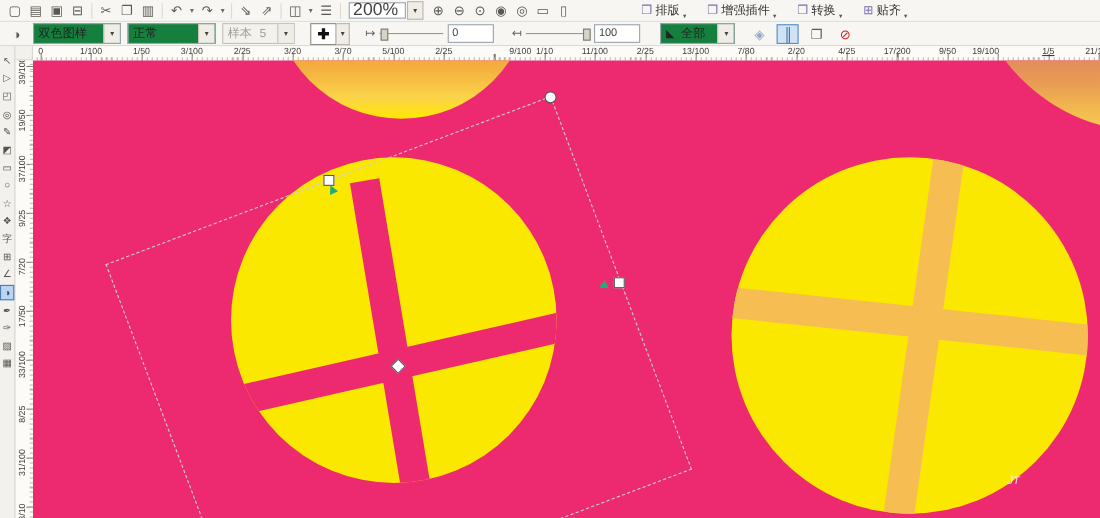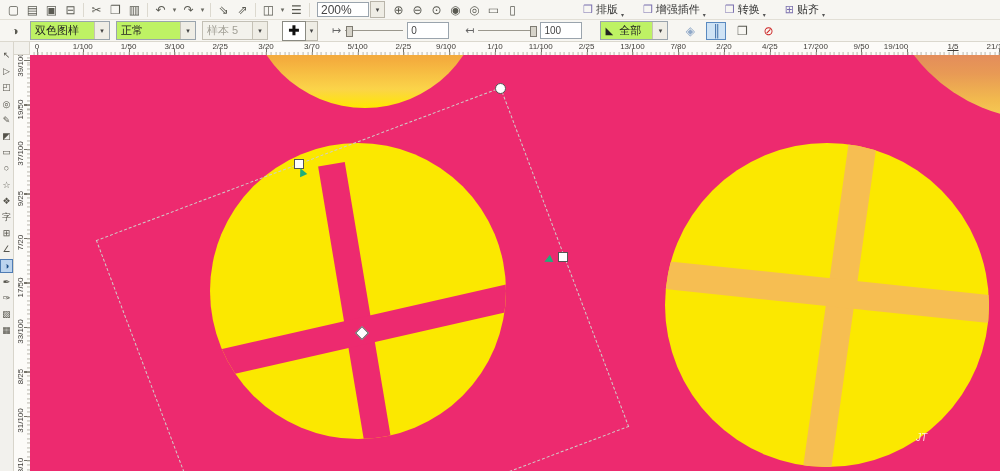--- a/index.html
+++ b/index.html
@@ -4,35 +4,35 @@
 <style>
   html,body{margin:0;padding:0;}
   #app{position:relative;width:1000px;height:471px;background:#f6f5f1;font-family:"Liberation Sans",sans-serif;overflow:hidden;color:#444;}
   
   .row1{position:absolute;left:0;top:0;width:1000px;height:20px;background:#f7f6f2;border-bottom:1px solid #e2dfd6;display:flex;align-items:center;padding-left:4px;box-sizing:border-box;}
   .tgroup{display:flex;align-items:center;}
   .tbtn{display:inline-flex;align-items:center;justify-content:center;width:19px;height:17px;font-size:12px;color:#5a5a52;cursor:default;}
   .tdrop{font-size:7px;color:#6a6a62;width:9px;text-align:center;}
   .tsep{width:1px;height:14px;background:#dcd9cf;margin:0 3px;}
   .zoombox{display:flex;align-items:center;margin:0 4px;}
-  .zoomfield{width:44px;height:13px;border:1px solid #9aa4ad;background:#fff;font-size:12px;padding:0 3px;display:flex;align-items:center;}
+  .zoomfield{width:44px;height:13px;border:1px solid #9aa4ad;background:#fff;font-size:16px;padding:0 3px;display:flex;align-items:center;}
   .zoomarrow{width:13px;height:15px;border:1px solid #b9b5aa;background:#efede5;font-size:7px;display:flex;align-items:center;justify-content:center;margin-left:1px;}
   .plugins{display:flex;align-items:center;margin-left:58px;gap:13px;}
   .pbtn{display:inline-flex;align-items:center;gap:3px;height:17px;padding:0 3px;}
   .picon{color:#7a6fae;font-size:11px;}
   .plabel{font-size:11px;color:#333;}
   .pdrop{font-size:6px;color:#555;align-self:flex-end;}
   
   .row2{position:absolute;left:0;top:20px;width:1000px;height:22px;background:#f7f6f2;border-bottom:1px solid #dbd8ce;display:flex;align-items:center;padding-left:6px;box-sizing:border-box;gap:6px;}
   .pb-icon{font-size:12px;color:#5a5a52;width:18px;text-align:center;}
-  .combo{display:flex;align-items:center;height:17px;border:1px solid #9aa4ad;background:#bef264;}
+  .combo{display:flex;align-items:center;height:17px;border:1px solid #9aa4ad;background:#15803d;}
   .combo .cval{font-size:11px;padding:0 4px;flex:1;white-space:nowrap;overflow:hidden;color:#222;}
   .combo .cbtn{width:14px;height:100%;background:#efede5;border-left:1px solid #c6c2b6;font-size:7px;display:flex;align-items:center;justify-content:center;color:#444;}
   .combo.disabled{background:#f3f2ec;border-color:#c3c0b5;}
-  .combo.disabled .cval{color:#a2a096;}
+  .combo.disabled .cval{color:#a2a096;font-family:Liberation Mono, monospace;}
   .patternbtn{display:flex;align-items:center;}
   .pat{width:22px;height:18px;border:1px solid #8a8a82;background:#fff;display:flex;align-items:center;justify-content:center;font-size:13px;color:#111;font-weight:bold;}
   .patd{width:11px;height:18px;border:1px solid #b9b5aa;border-left:none;background:#efede5;font-size:7px;display:flex;align-items:center;justify-content:center;}
   .sliderwrap{display:flex;align-items:center;gap:4px;}
   .sl-glyph{font-size:11px;color:#666;}
   .track{position:relative;width:58px;height:9px;}
   .track::before{content:"";position:absolute;left:0;right:0;top:4px;height:1px;background:#9a978d;}
   .thumb{position:absolute;top:0;width:5px;height:9px;background:#d6d3c9;border:1px solid #7e7b72;}
   .valbox{width:34px;height:15px;border:1px solid #9aa4ad;background:#fff;font-size:10px;display:flex;align-items:center;padding:0 3px;}
   .wedge{font-size:10px;color:#222;margin:0 2px 0 4px;}
@@ -190,21 +190,21 @@
       <div>
         <span class="hlab" style="left: 7px;">0</span>
         <span class="hlab" style="left: 52.8px;">1/100</span>
         <span class="hlab" style="left: 98.6px;">1/50</span>
         <span class="hlab" style="left: 144.4px;">3/100</span>
         <span class="hlab" style="left: 190.2px;">2/25</span>
         <span class="hlab" style="left: 236px;">3/20</span>
         <span class="hlab" style="left: 281.8px;">3/70</span>
         <span class="hlab" style="left: 327.6px;">5/100</span>
         <span class="hlab" style="left: 373.4px;">2/25</span>
-        <span class="hlab" style="left: 416px;">9/100</span>
+        <span class="hlab" style="left: 443px;">9/100</span>
         <span class="hlab" style="left: 465px;">1/10</span>
         <span class="hlab" style="left: 510.8px;">11/100</span>
         <span class="hlab" style="left: 556.6px;">2/25</span>
         <span class="hlab" style="left: 602.4px;">13/100</span>
         <span class="hlab" style="left: 648.2px;">7/80</span>
         <span class="hlab" style="left: 694px;">2/20</span>
         <span class="hlab" style="left: 739.8px;">4/25</span>
         <span class="hlab" style="left: 785.6px;">17/200</span>
         <span class="hlab" style="left: 831.4px;">9/50</span>
         <span class="hlab" style="left: 866px;">19/100</span>

